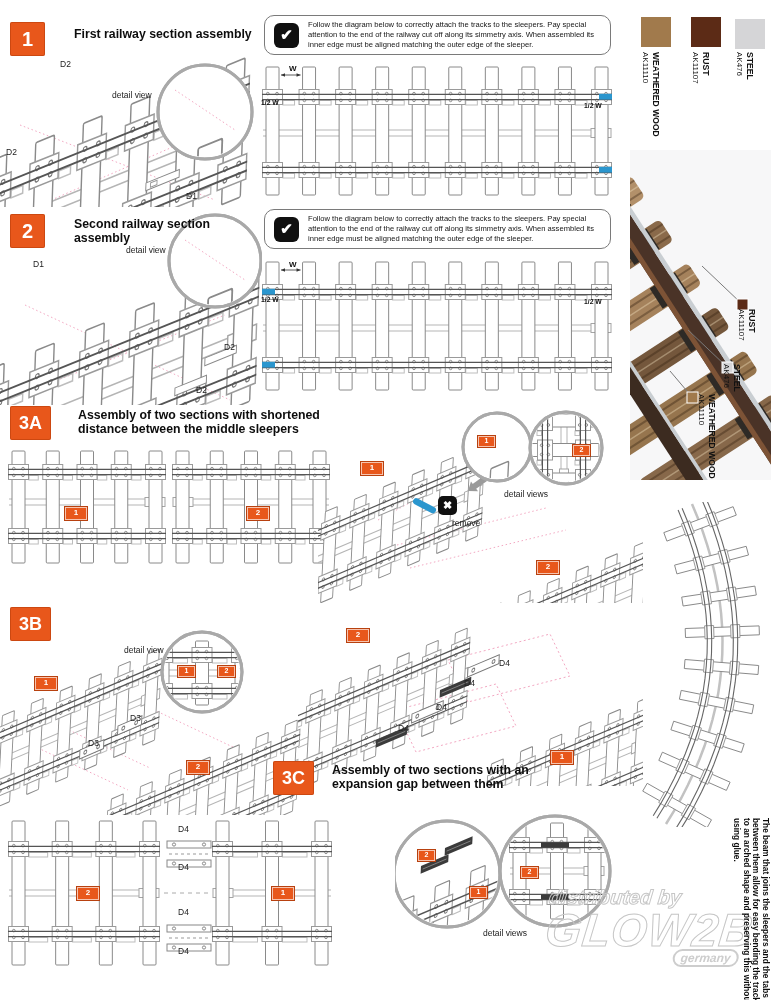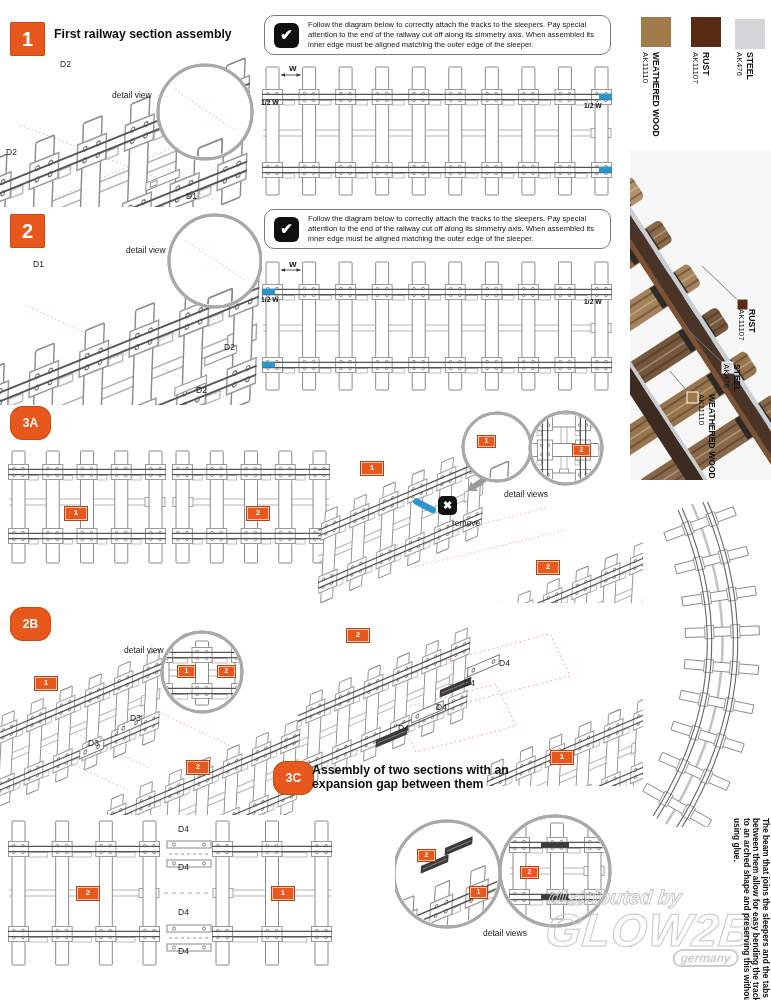--- a/index.html
+++ b/index.html
@@ -4,22 +4,22 @@
 <style>
   html,body{margin:0;padding:0;background:#fff;}
   .page{position:relative;width:771px;height:1000px;background:#fff;overflow:hidden;
         font-family:"Liberation Sans",sans-serif;color:#111;}
   .draw{position:absolute;z-index:1;}
   .draw svg{display:block;}
   .badge{position:absolute;z-index:3;background:var(--orange);color:#fff;font-weight:bold;
          display:flex;align-items:center;justify-content:center;border-radius:2px;
          box-shadow:inset 0 0 0 1px rgba(180,60,10,.55);}
   .badge.b1{width:35px;height:34px;font-size:20px;}
-  .badge.b2{width:41px;height:34px;font-size:12px;border-radius:13px;}
-  .title{position:absolute;z-index:3;font-weight:bold;font-size:12.3px;line-height:1.1;color:#0d0d0d;}
+  .badge.b2{width:41px;height:34px;font-size:18px;}
+  .title{position:absolute;z-index:3;font-weight:bold;font-size:12.3px;line-height:1.1;color:#0d0d0d;margin-left:20px;}
   .note{position:absolute;z-index:3;border:1.3px solid #7a7a7a;border-radius:10px;
         display:flex;align-items:center;gap:9px;padding:4px 9px;background:#fff;}
   .note-icon{flex:0 0 auto;width:25px;height:25px;background:#101010;border-radius:6px;color:#fff;
         display:flex;align-items:center;justify-content:center;font-size:15px;font-weight:bold;}
   .note-text{font-size:7.6px;line-height:1.32;color:#151515;width:292px;}
   .lbl{position:absolute;z-index:3;font-size:8.5px;color:#222;white-space:nowrap;}
   .dim{position:absolute;z-index:3;font-weight:bold;font-size:8px;color:#111;white-space:nowrap;}
   .dimsm{font-size:6.8px;}
   .tag{position:absolute;z-index:3;background:var(--orange);border:1px solid #b8410f;color:#fff;
        font-weight:bold;font-size:8px;width:22px;height:13px;line-height:12px;text-align:center;
@@ -48,24 +48,26 @@
   <div class="wm">
     <div class="wm-pre">distributed by</div>
     <div class="wm-logo">GLOW2B</div>
     <div class="wm-sub">germany</div>
   </div>
 
   <div class="badge b1" style="left:10px;top:22px">1</div>
   <div class="title" style="left:54px;top:28px;width:230px">First railway section assembly</div>
 
   <div class="badge b1" style="left:10px;top:214px">2</div>
+  <div class="title" style="left:54px;top:218px;width:155px">Second railway section assembly</div>
 
   <div class="badge b2" style="left:10px;top:406px">3A</div>
+  <div class="title" style="left:58px;top:409px;width:252px">Assembly of two sections with shortened distance between the middle sleepers</div>
 
-  <div class="badge b2" style="left:10px;top:607px">2B</div>
+  <div class="badge b2" style="left:10px;top:607px">3B</div>
 
   <div class="badge b2" style="left:273px;top:761px">3C</div>
   <div class="title" style="left:312px;top:764px;width:200px">Assembly of two sections with an expansion gap between them</div>
 
   <div class="note" style="left:264px;top:15px;width:327px">
     <div class="note-icon">✔</div>
     <div class="note-text">Follow the diagram below to correctly attach the tracks to the sleepers. Pay special attention to the end of the railway cut off along its simmetry axis. When assembled its inner edge must be aligned matching the outer edge of the sleeper.</div>
   </div>
   <div class="note" style="left:264px;top:209px;width:327px">
     <div class="note-icon">✔</div>

